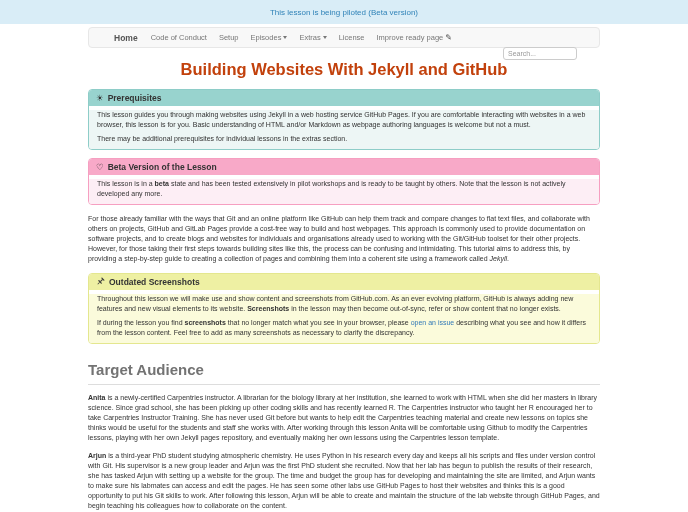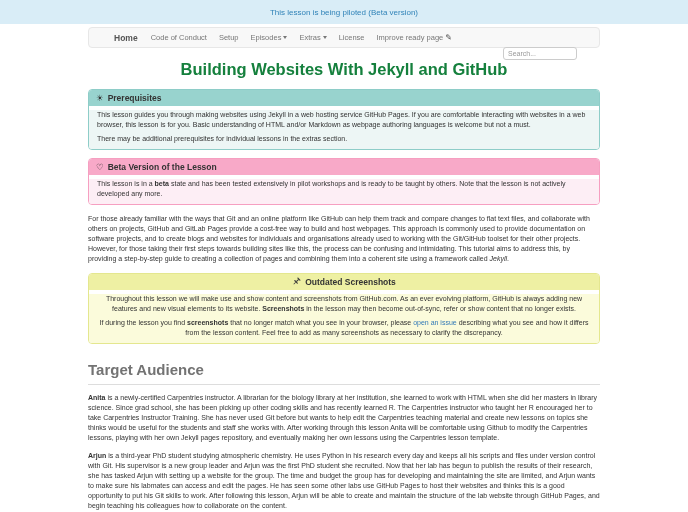--- a/index.html
+++ b/index.html
@@ -46,21 +46,21 @@
     font-size: 7px; padding: 1px 4px; color: #555;
     font-family: "Liberation Sans", sans-serif;
     outline: none;
     margin-top: 32px;
   }
   .search-input::placeholder { color: #999; }
 
   
   .container { width: 512px; margin: 0 auto; }
   h1.page-title {
-    color: #15803d; font-size: 16.5px; font-weight: bold;
+    color: #c2410c; font-size: 16.5px; font-weight: bold;
     text-align: center; margin: 12px 0 10px;
   }
 
   
   .callout { border-radius: 4px; margin: 0 0 8px; overflow: hidden; border: 1px solid transparent; }
   .callout-header {
     font-size: 8.5px; font-weight: bold; color: #333;
     padding: 3px 7px;
   }
   .callout-header .icon { margin-right: 4px; font-weight: normal; }
@@ -68,21 +68,21 @@
   .callout-body p { margin: 4px 0 0; }
 
   .beta     { border-color: #f69fc1; }
   .beta .callout-header     { background: #f8a9c8; }
   .beta .callout-body       { background: #fdeef5; }
 
   .prereq   { border-color: #8ecdc8; }
   .prereq .callout-header   { background: #98d3ce; }
   .prereq .callout-body     { background: #edf6f5; }
 
-  .outdated { border-color: #e4e78f; text-align: center; }
+  .outdated { border-color: #e4e78f; }
   .outdated .callout-header { background: #eef0a3; }
   .outdated .callout-body   { background: #fbfbdb; }
 
   .pin-svg { vertical-align: -1px; margin-right: 4px; }
 
   
   .para, .persona { font-size: 7px; line-height: 10px; color: #333; margin: 9px 0; }
   h2.section-heading {
     font-size: 15px; color: #737373; font-weight: bold;
     margin: 17px 0 0; padding-bottom: 6px;

